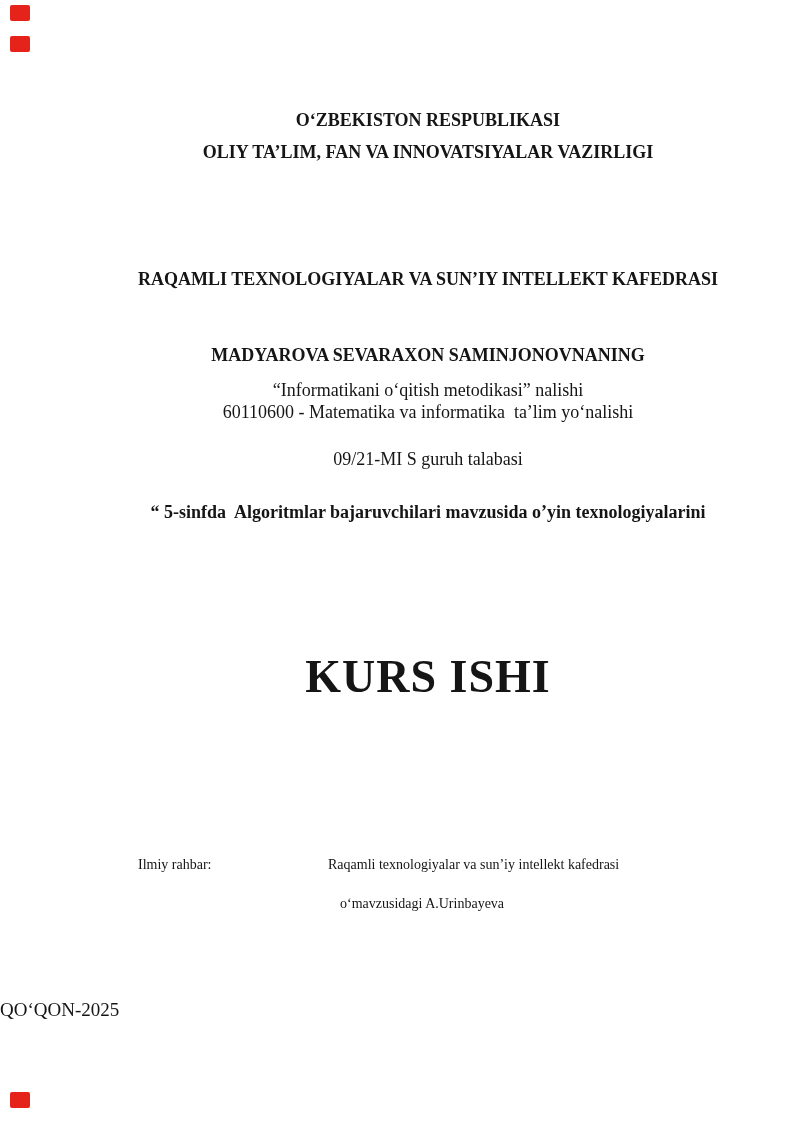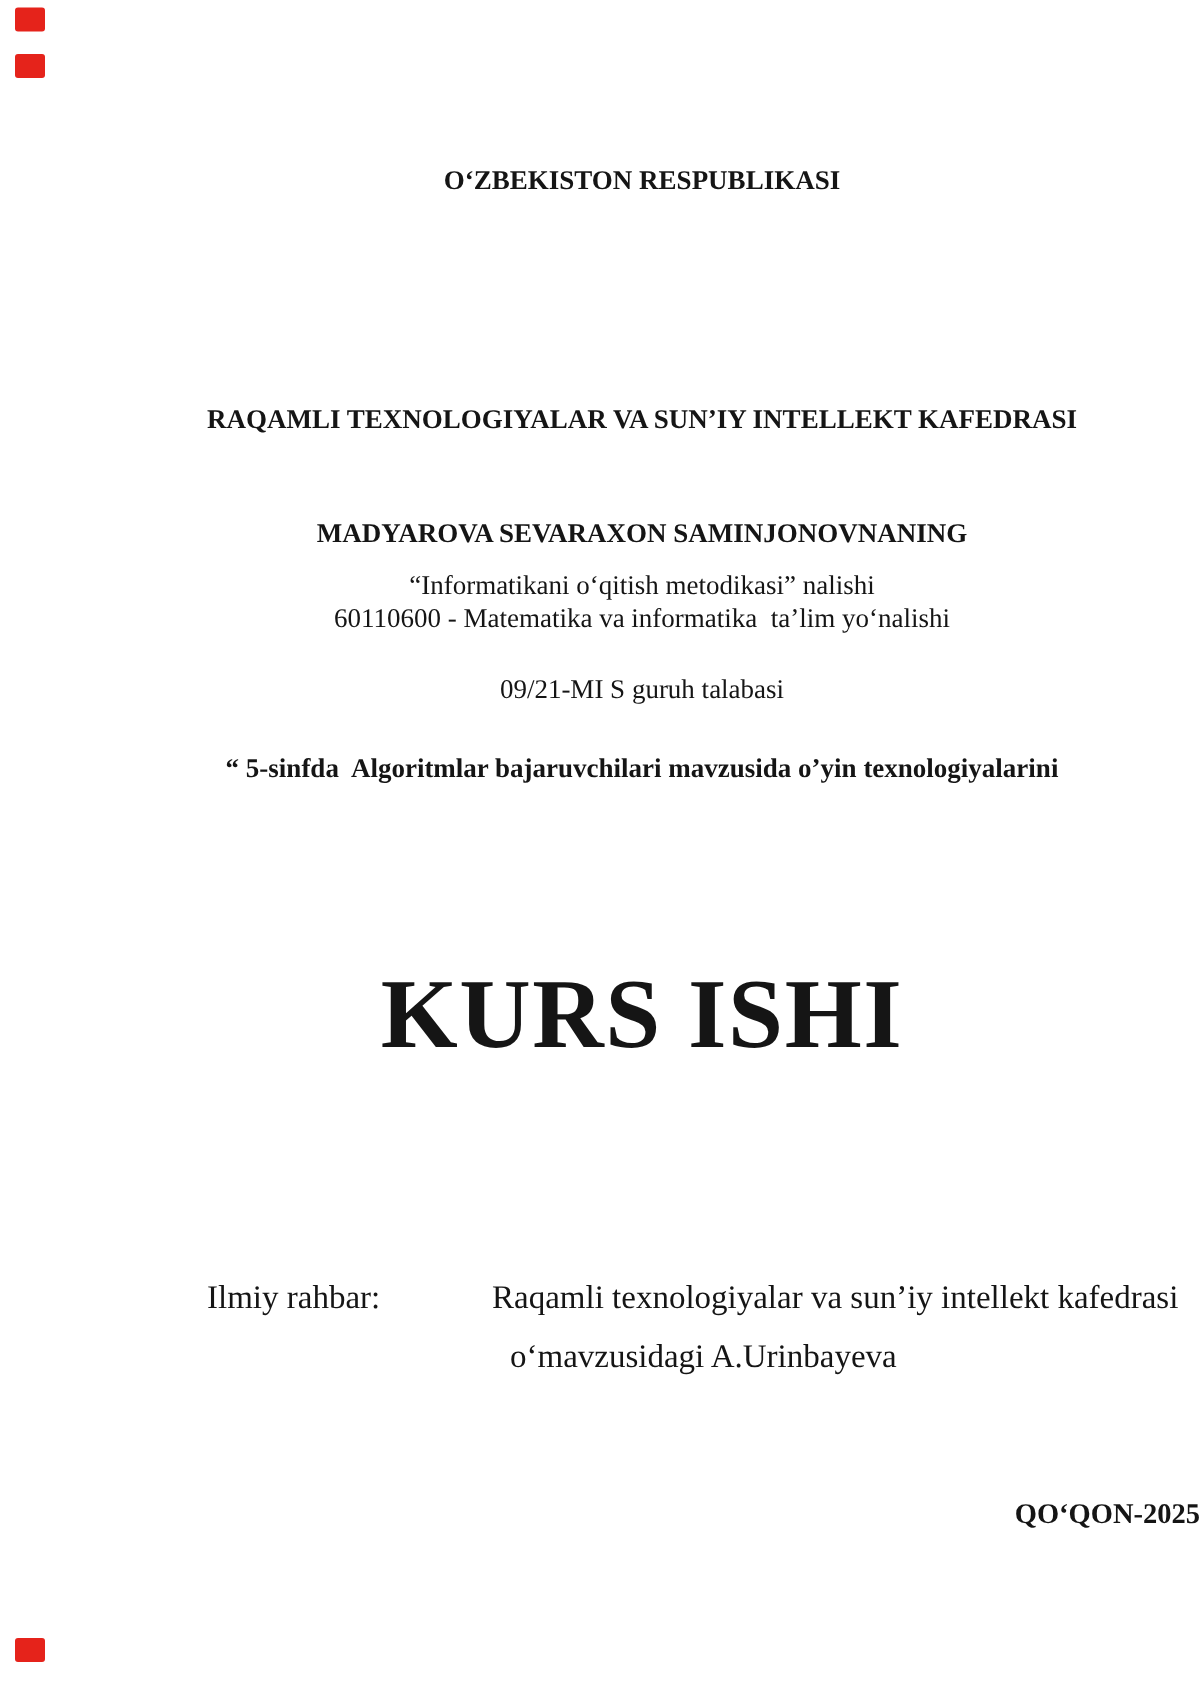--- a/index.html
+++ b/index.html
@@ -54,57 +54,58 @@
   .t-program    { top: 400px; }
   .t-group      { top: 447px; }
   .t-topic1     { top: 500px; }
   .t-topic2     { top: 541px; }
   .main-title {
     position: absolute;
     left: 56px;
     width: 744px;
     top: 644px;
     text-align: center;
-    font-size: 66px;
+    font-size: 46px;
     line-height: 66px;
     font-weight: bold;
     letter-spacing: 1px;
     white-space: pre;
   }
   .abs {
     position: absolute;
-    font-size: 22px;
+    font-size: 14px;
     line-height: 24px;
     white-space: pre-wrap;
   }
   .sup-label { left: 138px; top: 853px; }
   .sup-line1 { left: 328px; top: 853px; }
   .sup-line2 { left: 340px; top: 892px; }
   .footer-line {
     position: absolute;
     left: 0;
     width: 800px;
     top: 998px;
-    text-align: right;
+    text-align: left;
     font-size: 19px;
     line-height: 24px;
-    font-weight: bold;
+    font-weight: normal;
     white-space: pre-wrap;
   }
 </style>
 </head>
 <body>
 
 <div class="page">
 
   <div class="marker m1"></div>
   <div class="marker m2"></div>
   <div class="marker m3"></div>
 
   <div class="line bold t-republic">O‘ZBEKISTON RESPUBLIKASI</div>
+  <div class="line bold t-ministry">OLIY TA’LIM, FAN VA INNOVATSIYALAR VAZIRLIGI</div>
 
   <div class="line bold t-department">RAQAMLI TEXNOLOGIYALAR VA SUN’IY INTELLEKT KAFEDRASI</div>
 
   <div class="line bold t-name">MADYAROVA SEVARAXON SAMINJONOVNANING</div>
   <div class="line t-subject">“Informatikani o‘qitish metodikasi” nalishi</div>
   <div class="line t-program">60110600 - Matematika va informatika  ta’lim yo‘nalishi</div>
   <div class="line t-group">09/21-MI S guruh talabasi</div>
 
   <div class="line bold t-topic1">“ 5-sinfda  Algoritmlar bajaruvchilari mavzusida o’yin texnologiyalarini</div>
 

